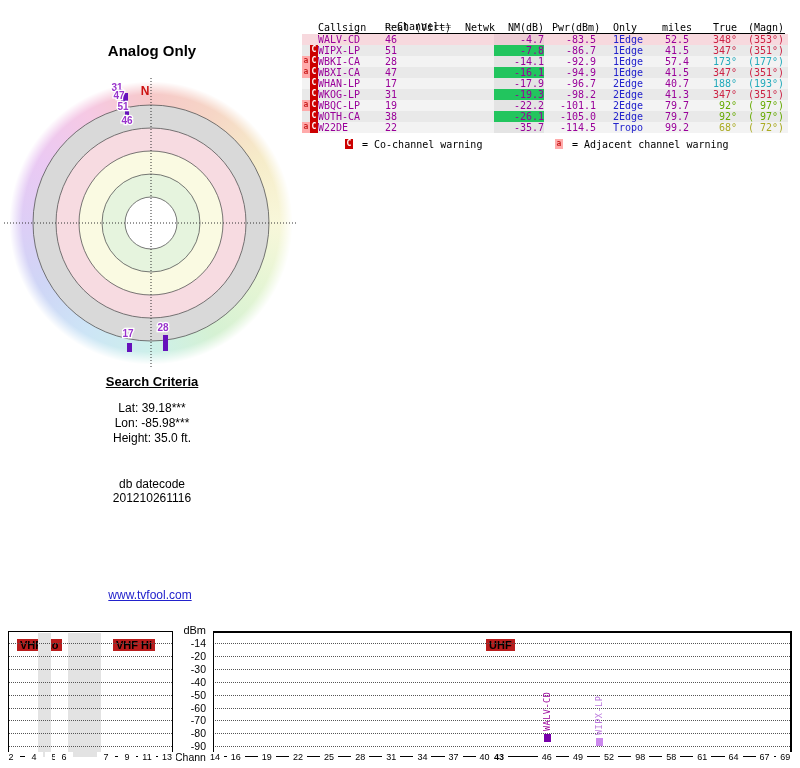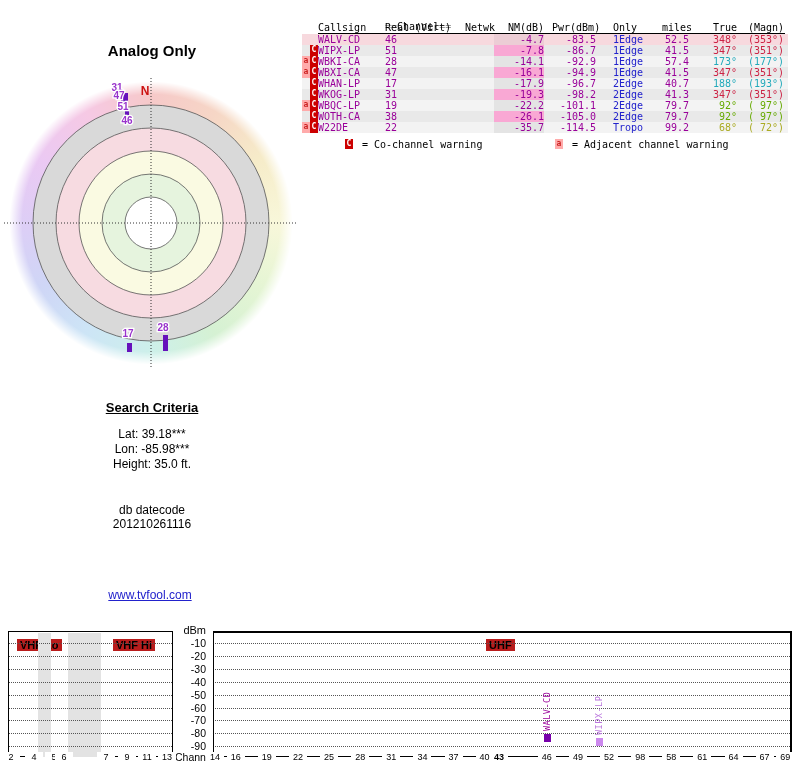--- a/index.html
+++ b/index.html
@@ -43,38 +43,38 @@
   .c-real  { left:83px;  width:30px; }
   .c-virt  { left:113px; width:47px; }
   .c-netwk { left:163px; width:45px; }
   .c-nm    { left:192px; width:50px; text-align:right; }
   .c-pwr   { left:250px; width:44px; text-align:right; }
   .c-path  { left:311px; width:40px; }
   .c-miles { left:355px; width:40px; text-align:center; }
   .c-az    { left:395px; width:40px; text-align:right; }
   .c-mag   { left:435px; width:47px; text-align:right; }
   .bg-pink  .c-nm { background:#eccdd5; }
-  .bg-dark  .c-nm { background:#f9a8d4; }
+  .bg-dark  .c-nm { background:#22c55e; }
   .bg-light .c-nm { background:#e4e4e4; }
   .txt-purple { color:#990099; }
   .txt-blue   { color:#2222cc; }
   .h-dist  { left:355px; width:40px; text-align:right; position:absolute; }
   .h-chan  { left:83px;  position:absolute; }
   .h-sig   { left:205px; position:absolute; }
   .h-azim  { left:410px; position:absolute; }
   .warn { position:absolute; top:1px; width:8px; height:9px; font:bold 8px "DejaVu Sans Mono",monospace;
           text-align:center; line-height:9px; }
   .warn-C { background:#cc0000; color:#fff; }
   .warn-a { background:#ffabab; color:#cc2222; }
   .legend { position:absolute; top:131px; left:0; height:12px; width:486px; font-size:10px; }
   .legend .box { position:absolute; top:0; width:8px; height:10px; font:bold 8px "DejaVu Sans Mono",monospace;
                  text-align:center; line-height:10px; }
 
   
-  .search { position:absolute; left:52px; top:400px; width:200px; text-align:center; font-size:12px; }
+  .search { position:absolute; left:52px; top:374px; width:200px; text-align:center; font-size:12px; }
   .search .sc-title { font-size:13px; font-weight:bold; text-decoration:underline; margin-bottom:12px; }
   .search .line { line-height:15px; }
   .search .dc { margin-top:31px; line-height:14px; }
   .tvfool-link { position:absolute; left:50px; top:588px; width:200px; text-align:center;
                  font-size:12px; color:#2222cc; text-decoration:underline; cursor:pointer; }
 
   
   .spectrum { position:absolute; left:0; top:618px; width:800px; height:150px; font-size:11px; }
   .panel-left  { position:absolute; left:8px;  top:13px; width:165px; height:126px;
                  border:1px solid #000; }
@@ -167,21 +167,21 @@
     <div class="panel-right"></div>
     <span class="band-lbl" style="left:17px">VHF Lo</span>
     <span class="band-lbl" style="left:113px">VHF Hi</span>
     <span class="dbm-hdr">dBm</span>
     <span class="band-lbl" style="left:486px">UHF</span>
     <span class="chan-lbl">Channel</span>
   <div class="graybar" style="left: 38px; width: 13px;"></div>
       <div class="graybar" style="left: 68px; width: 33px;"></div>
       <div class="gridline" style="left: 9px; width: 163px; top: 25px;"></div>
       <div class="gridline" style="left: 215px; width: 575px; top: 25px;"></div>
-      <div class="dbm-tick" style="top: 19px;">-10</div>
+      <div class="dbm-tick" style="top: 19px;">-14</div>
       <div class="gridline" style="left: 9px; width: 163px; top: 37.9px;"></div>
       <div class="gridline" style="left: 215px; width: 575px; top: 37.9px;"></div>
       <div class="dbm-tick" style="top: 31.9px;">-20</div>
       <div class="gridline" style="left: 9px; width: 163px; top: 50.8px;"></div>
       <div class="gridline" style="left: 215px; width: 575px; top: 50.8px;"></div>
       <div class="dbm-tick" style="top: 44.8px;">-30</div>
       <div class="gridline" style="left: 9px; width: 163px; top: 63.7px;"></div>
       <div class="gridline" style="left: 215px; width: 575px; top: 63.7px;"></div>
       <div class="dbm-tick" style="top: 57.7px;">-40</div>
       <div class="gridline" style="left: 9px; width: 163px; top: 76.6px;"></div>

